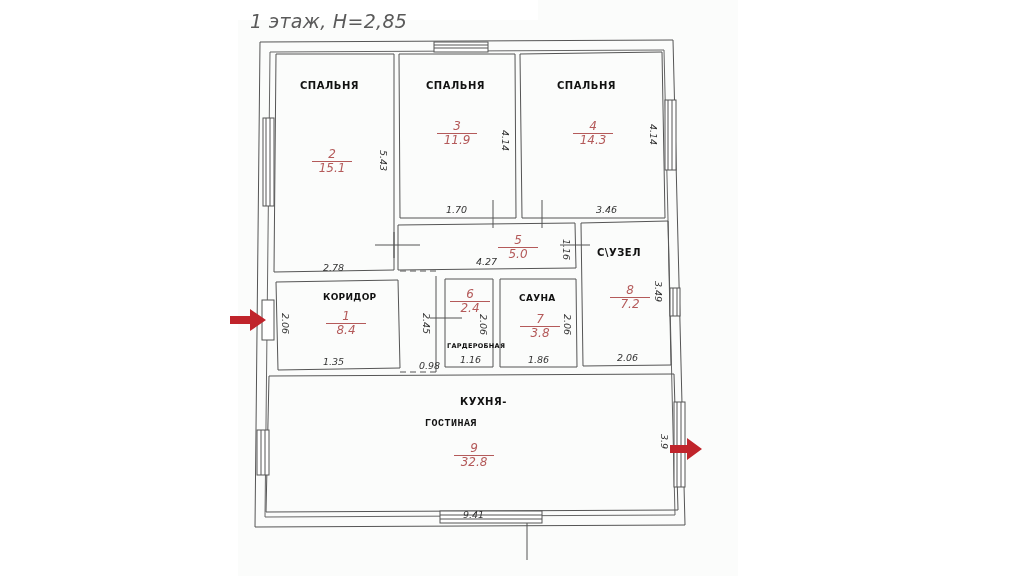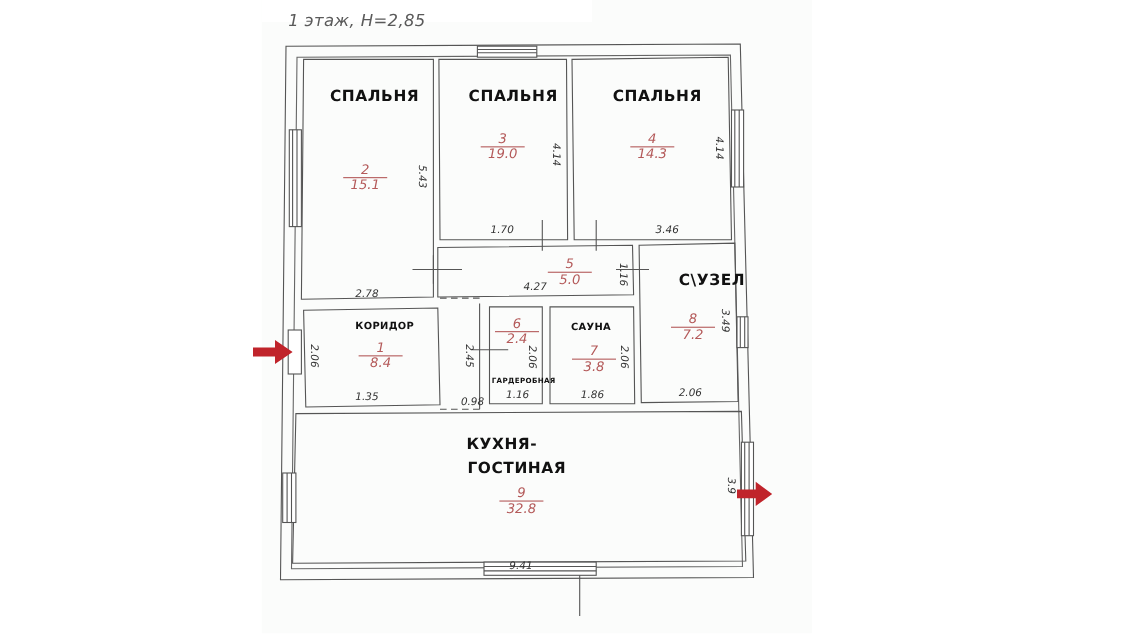--- a/index.html
+++ b/index.html
@@ -1,25 +1,25 @@
 <!DOCTYPE html>
 <html><head>
 <meta charset="utf-8">
 <style>
   html, body { margin:0; padding:0; }
   body { width:1024px; height:576px; background:#ffffff; position:relative; overflow:hidden;
          font-family:"DejaVu Sans", sans-serif; }
   .sheet { position:absolute; left:238px; top:0; width:500px; height:576px; background:#fbfcfb; }
   .sheet-top { position:absolute; left:238px; top:0; width:300px; height:20px; background:#ffffff; }
-  .title { position:absolute; left:262px; top:10px; font-family:"DejaVu Sans", sans-serif; font-style:italic;
-           font-size:15px; color:#5a5a5a; letter-spacing:0.3px; }
+  .title { position:absolute; left:250px; top:10px; font-family:"DejaVu Sans", sans-serif; font-style:italic;
+           font-size:19px; color:#5a5a5a; letter-spacing:0.3px; }
   svg.plan { position:absolute; left:0; top:0; }
   .room-label { position:absolute; font-family:"DejaVu Sans", sans-serif; font-weight:bold; color:#111;
                 white-space:nowrap; }
-  .lg { font-size:14px; letter-spacing:0.5px; }
+  .lg { font-size:10px; letter-spacing:0.5px; }
   .sm { font-size:9px; letter-spacing:0.3px; }
   .xs { font-size:6.5px; letter-spacing:0.3px; }
   .num { position:absolute; font-family:"DejaVu Sans", sans-serif; font-style:italic; color:#b45a5a;
          font-size:12px; text-align:center; width:40px; line-height:13px; }
   .num .n { display:block; border-bottom:1px solid #b45a5a; }
   .dim { position:absolute; font-family:"DejaVu Sans", sans-serif; font-style:italic; font-size:9.5px; color:#333; white-space:nowrap; }
   .rot { transform:rotate(90deg); transform-origin:left top; }
   .arrow { position:absolute; }
 </style>
 </head>
@@ -99,29 +99,29 @@
     <line x1="440" y1="515" x2="542" y2="515"></line>
       <line x1="440" y1="519" x2="542" y2="519"></line>
 
     <rect x="262" y="300" width="12" height="40"></rect>
   </g>
 </svg>
 
 <div class="room-label lg" style="left:300px;top:80px;">СПАЛЬНЯ</div>
 <div class="room-label lg" style="left:426px;top:80px;">СПАЛЬНЯ</div>
 <div class="room-label lg" style="left:557px;top:80px;">СПАЛЬНЯ</div>
-<div class="room-label lg" style="left:597px;top:247px;margin-left:20px;">С\УЗЕЛ</div>
+<div class="room-label lg" style="left:597px;top:247px;">С\УЗЕЛ</div>
 <div class="room-label sm" style="left:323px;top:292px;text-align:right;">КОРИДОР</div>
 <div class="room-label sm" style="left:519px;top:293px;">САУНА</div>
 <div class="room-label xs" style="left:447px;top:342px;">ГАРДЕРОБНАЯ</div>
-<div class="room-label lg" style="left:424px;top:396px;">КУХНЯ-</div>
-<div class="room-label lg" style="left:425px;top:418px;">ГОСТИНАЯ</div>
+<div class="room-label lg" style="left:460px;top:396px;">КУХНЯ-</div>
+<div class="room-label lg" style="left:425px;top:418px;font-family:Liberation Mono, monospace;">ГОСТИНАЯ</div>
 
 <div class="num" style="left:312px;top:148px;"><span class="n">2</span><span>15.1</span></div>
-<div class="num" style="left:437px;top:120px;"><span class="n">3</span><span>19.0</span></div>
+<div class="num" style="left:437px;top:120px;"><span class="n">3</span><span>11.9</span></div>
 <div class="num" style="left:573px;top:120px;"><span class="n">4</span><span>14.3</span></div>
 <div class="num" style="left:498px;top:234px;"><span class="n">5</span><span>5.0</span></div>
 <div class="num" style="left:610px;top:284px;"><span class="n">8</span><span>7.2</span></div>
 <div class="num" style="left:326px;top:310px;"><span class="n">1</span><span>8.4</span></div>
 <div class="num" style="left:450px;top:288px;"><span class="n">6</span><span>2.4</span></div>
 <div class="num" style="left:520px;top:313px;"><span class="n">7</span><span>3.8</span></div>
 <div class="num" style="left:454px;top:442px;"><span class="n">9</span><span>32.8</span></div>
 
 <div class="dim" style="left:323px;top:262px;">2.78</div>
 <div class="dim" style="left:446px;top:204px;">1.70</div>

